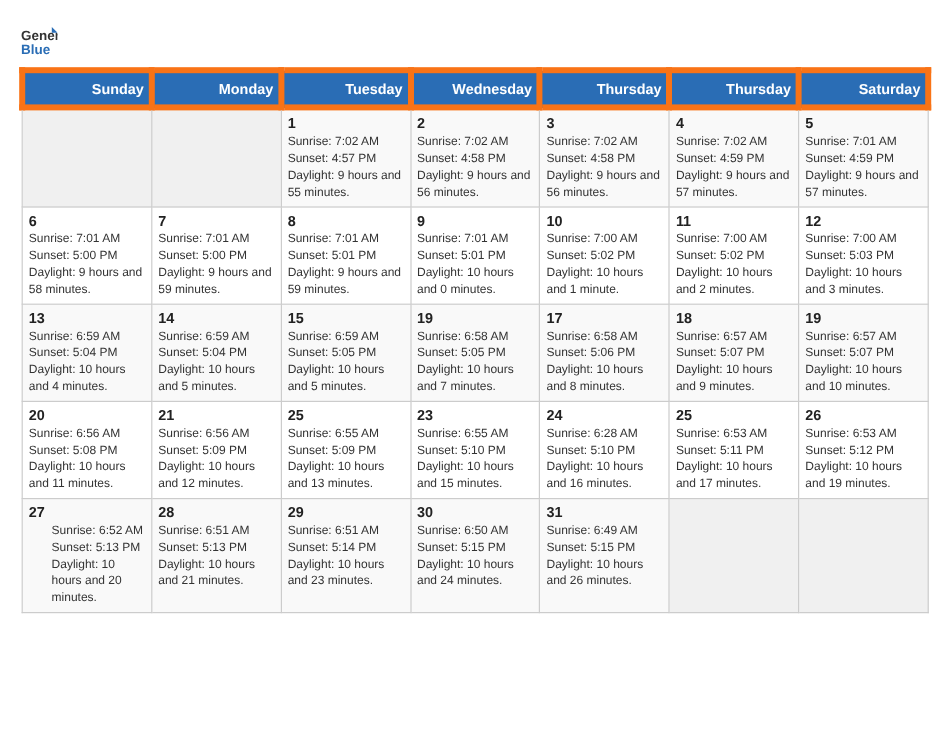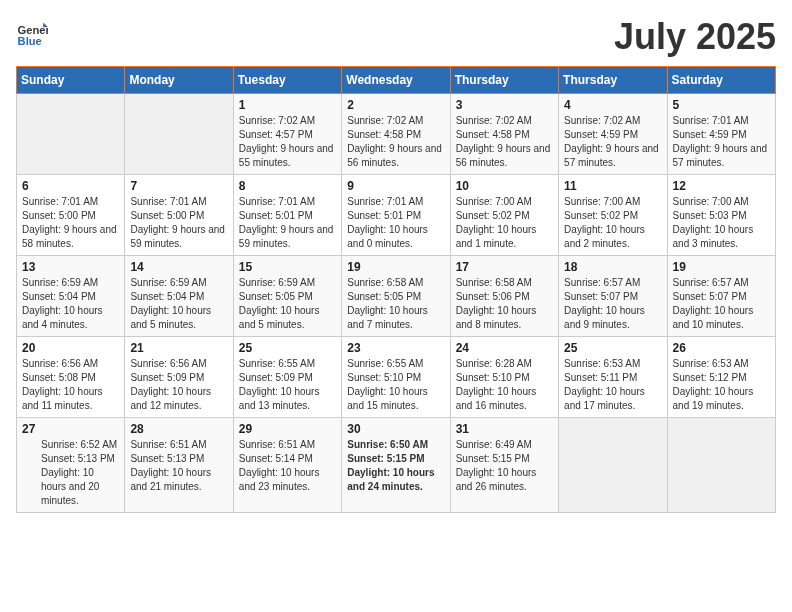--- a/index.html
+++ b/index.html
@@ -39,24 +39,24 @@
     }
     .calendar {
       width: 100%;
       border-collapse: collapse;
       font-size: 10.5px;
     }
     .calendar thead th {
       background-color: #2a6db5;
       color: #fff;
       padding: 6px 4px;
-      text-align: left;
+      text-align: right;
       font-size: 12px;
       font-weight: bold;
-      border: 1px solid #f97316;
+      border: 5px solid #f97316;
     }
     .calendar tbody td {
       border: 1px solid #ccc;
       vertical-align: top;
       padding: 4px 5px;
       width: 108px;
       min-height: 80px;
       background: #fff;
     }
     .calendar tbody tr:nth-child(odd) td {
@@ -85,21 +85,20 @@
 
 <div class="header">
   <div class="logo">
     <svg class="logo-icon" viewBox="0 0 40 40">
       <text x="2" y="22" font-size="14" font-weight="bold" fill="#333">General</text>
       <text x="2" y="36" font-size="14" font-weight="bold" fill="#2a6db5">Blue</text>
       <polygon points="34,8 40,14 34,14" fill="#2a6db5"></polygon>
     </svg>
   </div>
   <div class="title-block">
-    <div class="month-title">July 2025</div>
   </div>
 </div>
 
 <table class="calendar">
   <thead>
     <tr>
     <th>Sunday</th>
         <th>Monday</th>
         <th>Tuesday</th>
         <th>Wednesday</th>
@@ -289,21 +288,21 @@
 Daylight: 10 hours and 21 minutes.</div>
         </td>
         <td>
           <div class="day-number">29</div>
           <div class="day-info" style="white-space: pre-line;">Sunrise: 6:51 AM
 Sunset: 5:14 PM
 Daylight: 10 hours and 23 minutes.</div>
         </td>
         <td>
           <div class="day-number">30</div>
-          <div class="day-info" style="white-space: pre-line; font-weight: bold;">Sunrise: 6:50 AM
+          <div class="day-info" style="white-space: pre-line;">Sunrise: 6:50 AM
 Sunset: 5:15 PM
 Daylight: 10 hours and 24 minutes.</div>
         </td>
         <td>
           <div class="day-number">31</div>
           <div class="day-info" style="white-space: pre-line;">Sunrise: 6:49 AM
 Sunset: 5:15 PM
 Daylight: 10 hours and 26 minutes.</div>
         </td>
         <td class="empty-cell"></td>

